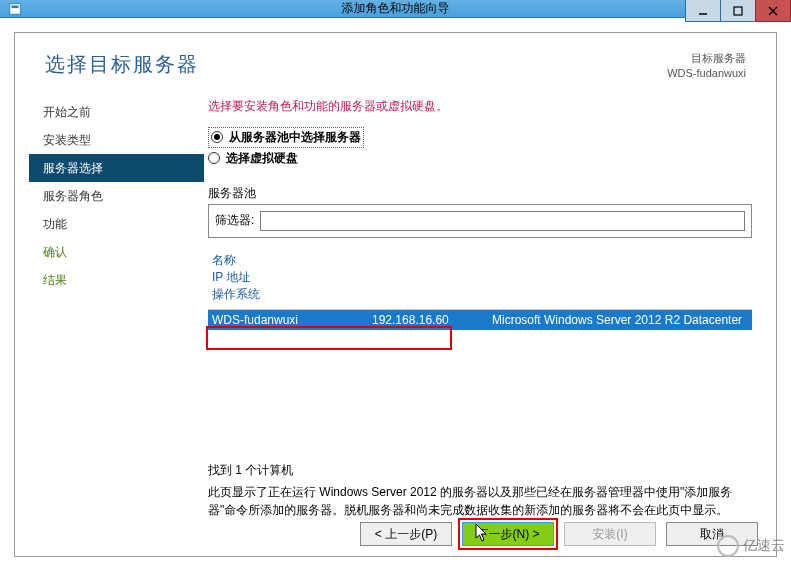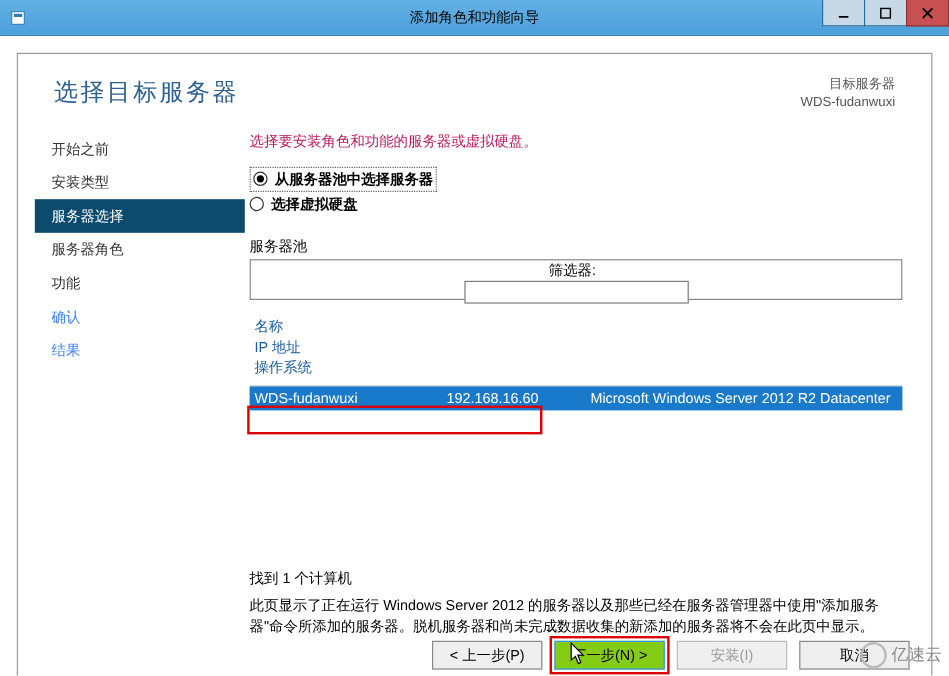--- a/index.html
+++ b/index.html
@@ -7,21 +7,21 @@
     margin: 0;
     font-family: "Microsoft YaHei", "Segoe UI", sans-serif;
     font-size: 12px;
     background: #fff;
     width: 791px;
     height: 563px;
     overflow: hidden;
     position: relative;
   }
   .titlebar {
-    height: 30px;
+    height: 18px;
     background: linear-gradient(#64b0e4, #4aa0db);
     border-bottom: 1px solid #2c7cb8;
     display: flex;
     align-items: center;
     color: #000;
     position: relative;
     font-family: Liberation Mono, monospace;
   }
   .titlebar .icon-box {
     width: 30px; height: 30px; display: flex; align-items:center; justify-content:center;
@@ -71,36 +71,36 @@
     padding: 4px 14px;
     font-size: 12px;
     color: #333;
     cursor: pointer;
     line-height: 20px;
   }
   .sidebar-item.active {
     background: #0c4a6e;
     color: #fff;
   }
-  .sidebar-item.disabled { color: #3b82f6; }
+  .sidebar-item.disabled { color: #4d7c0f; }
   .main {
     flex:1;
     padding: 6px 10px 0 4px;
     position:relative;
   }
   .instruction { color:#be185d; margin-bottom:12px; }
   .radio-line { display:flex; align-items:center; margin:2px 0;font-weight:bold; }
   .radio-outer {
     width:12px; height:12px; border-radius:50%; border:1px solid #333; margin-right:6px; display:flex; align-items:center; justify-content:center; background:#fff;
   }
   .radio-inner { width:6px; height:6px; border-radius:50%; background:#000; }
   .dotted-box { border:1px dotted #666; padding:1px 2px; display:inline-flex; align-items:center;}
   .section-label { margin-top:18px; margin-bottom:2px; }
   .filter-row {
-    border:1px solid #888; height:34px; display:flex; align-items:center; padding:0 6px;flex-direction:column;
+    border:1px solid #888; height:34px; display:flex; align-items:center; padding:0 6px;
   }
   .filter-label { margin-right:6px; color:#000; }
   .filter-input {
     flex:1; height:20px; border:1px solid #7a7a7a; background:#fff; padding:1px 4px;
   }
   .table-head {
     display:flex; color:#1a5ca0; margin-top:10px; padding: 4px 4px 6px 4px; font-size:12px;
     border-bottom:1px solid #ccc;
     flex-direction:column;
   }

